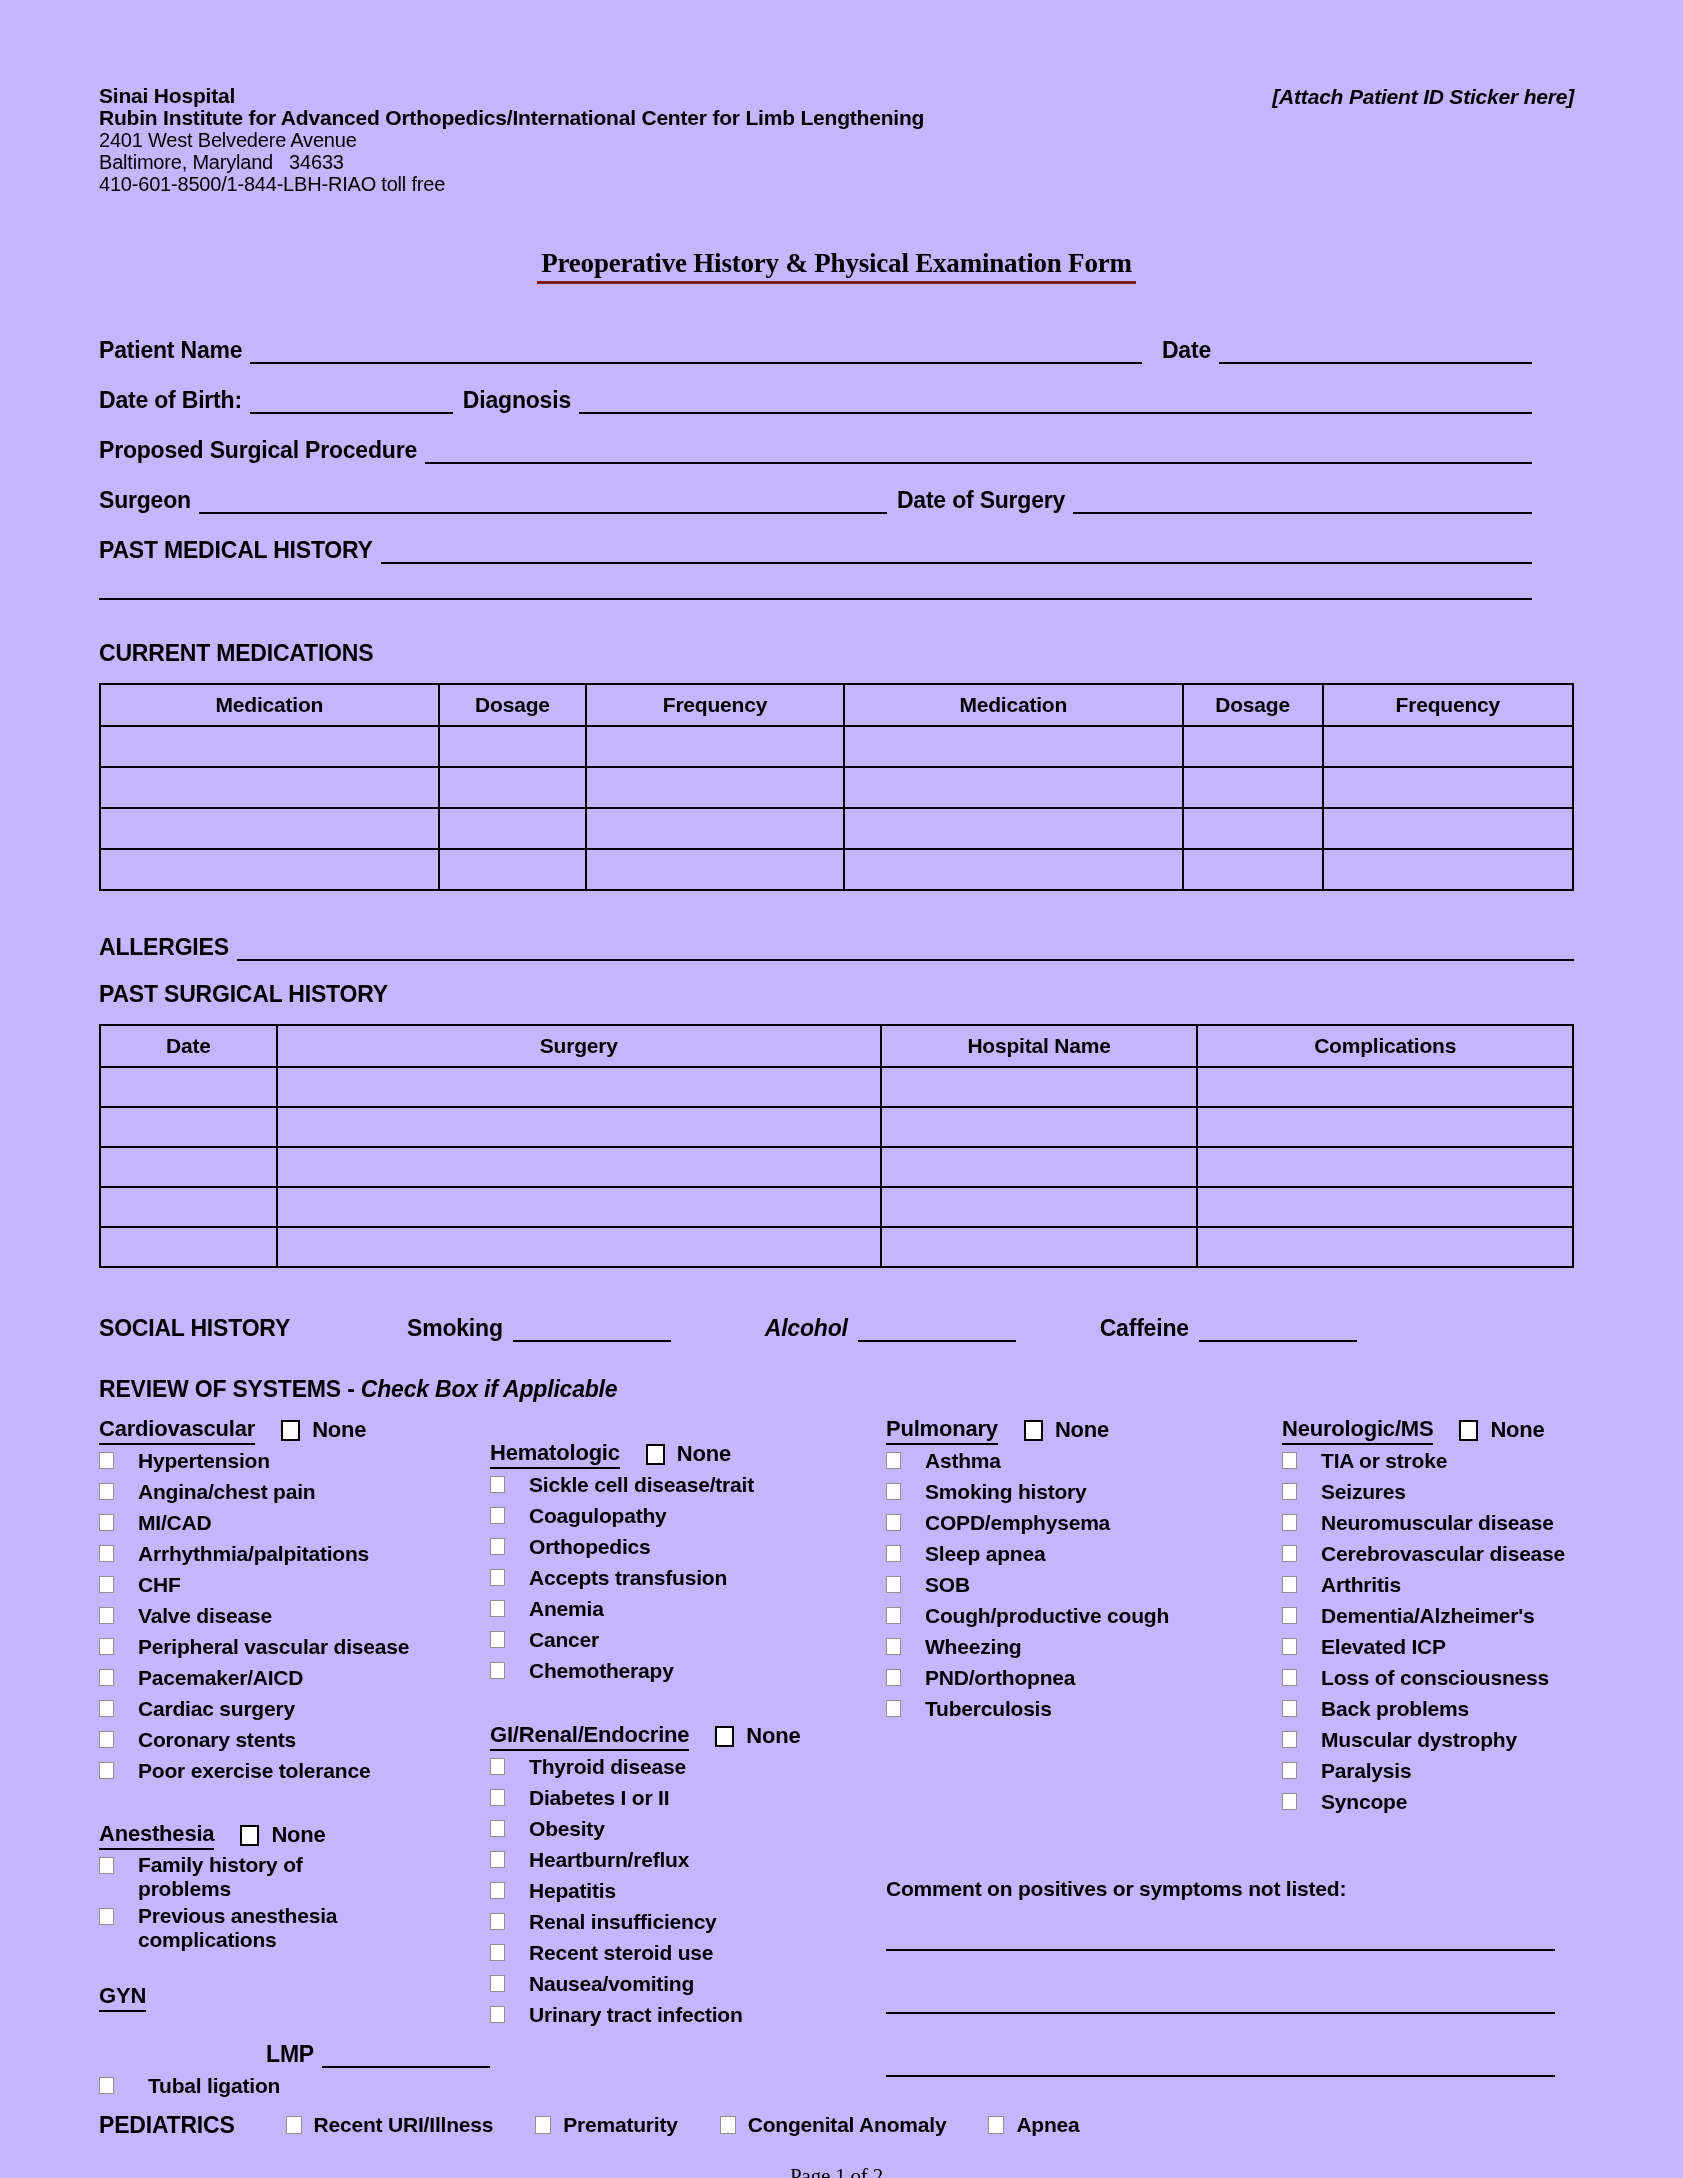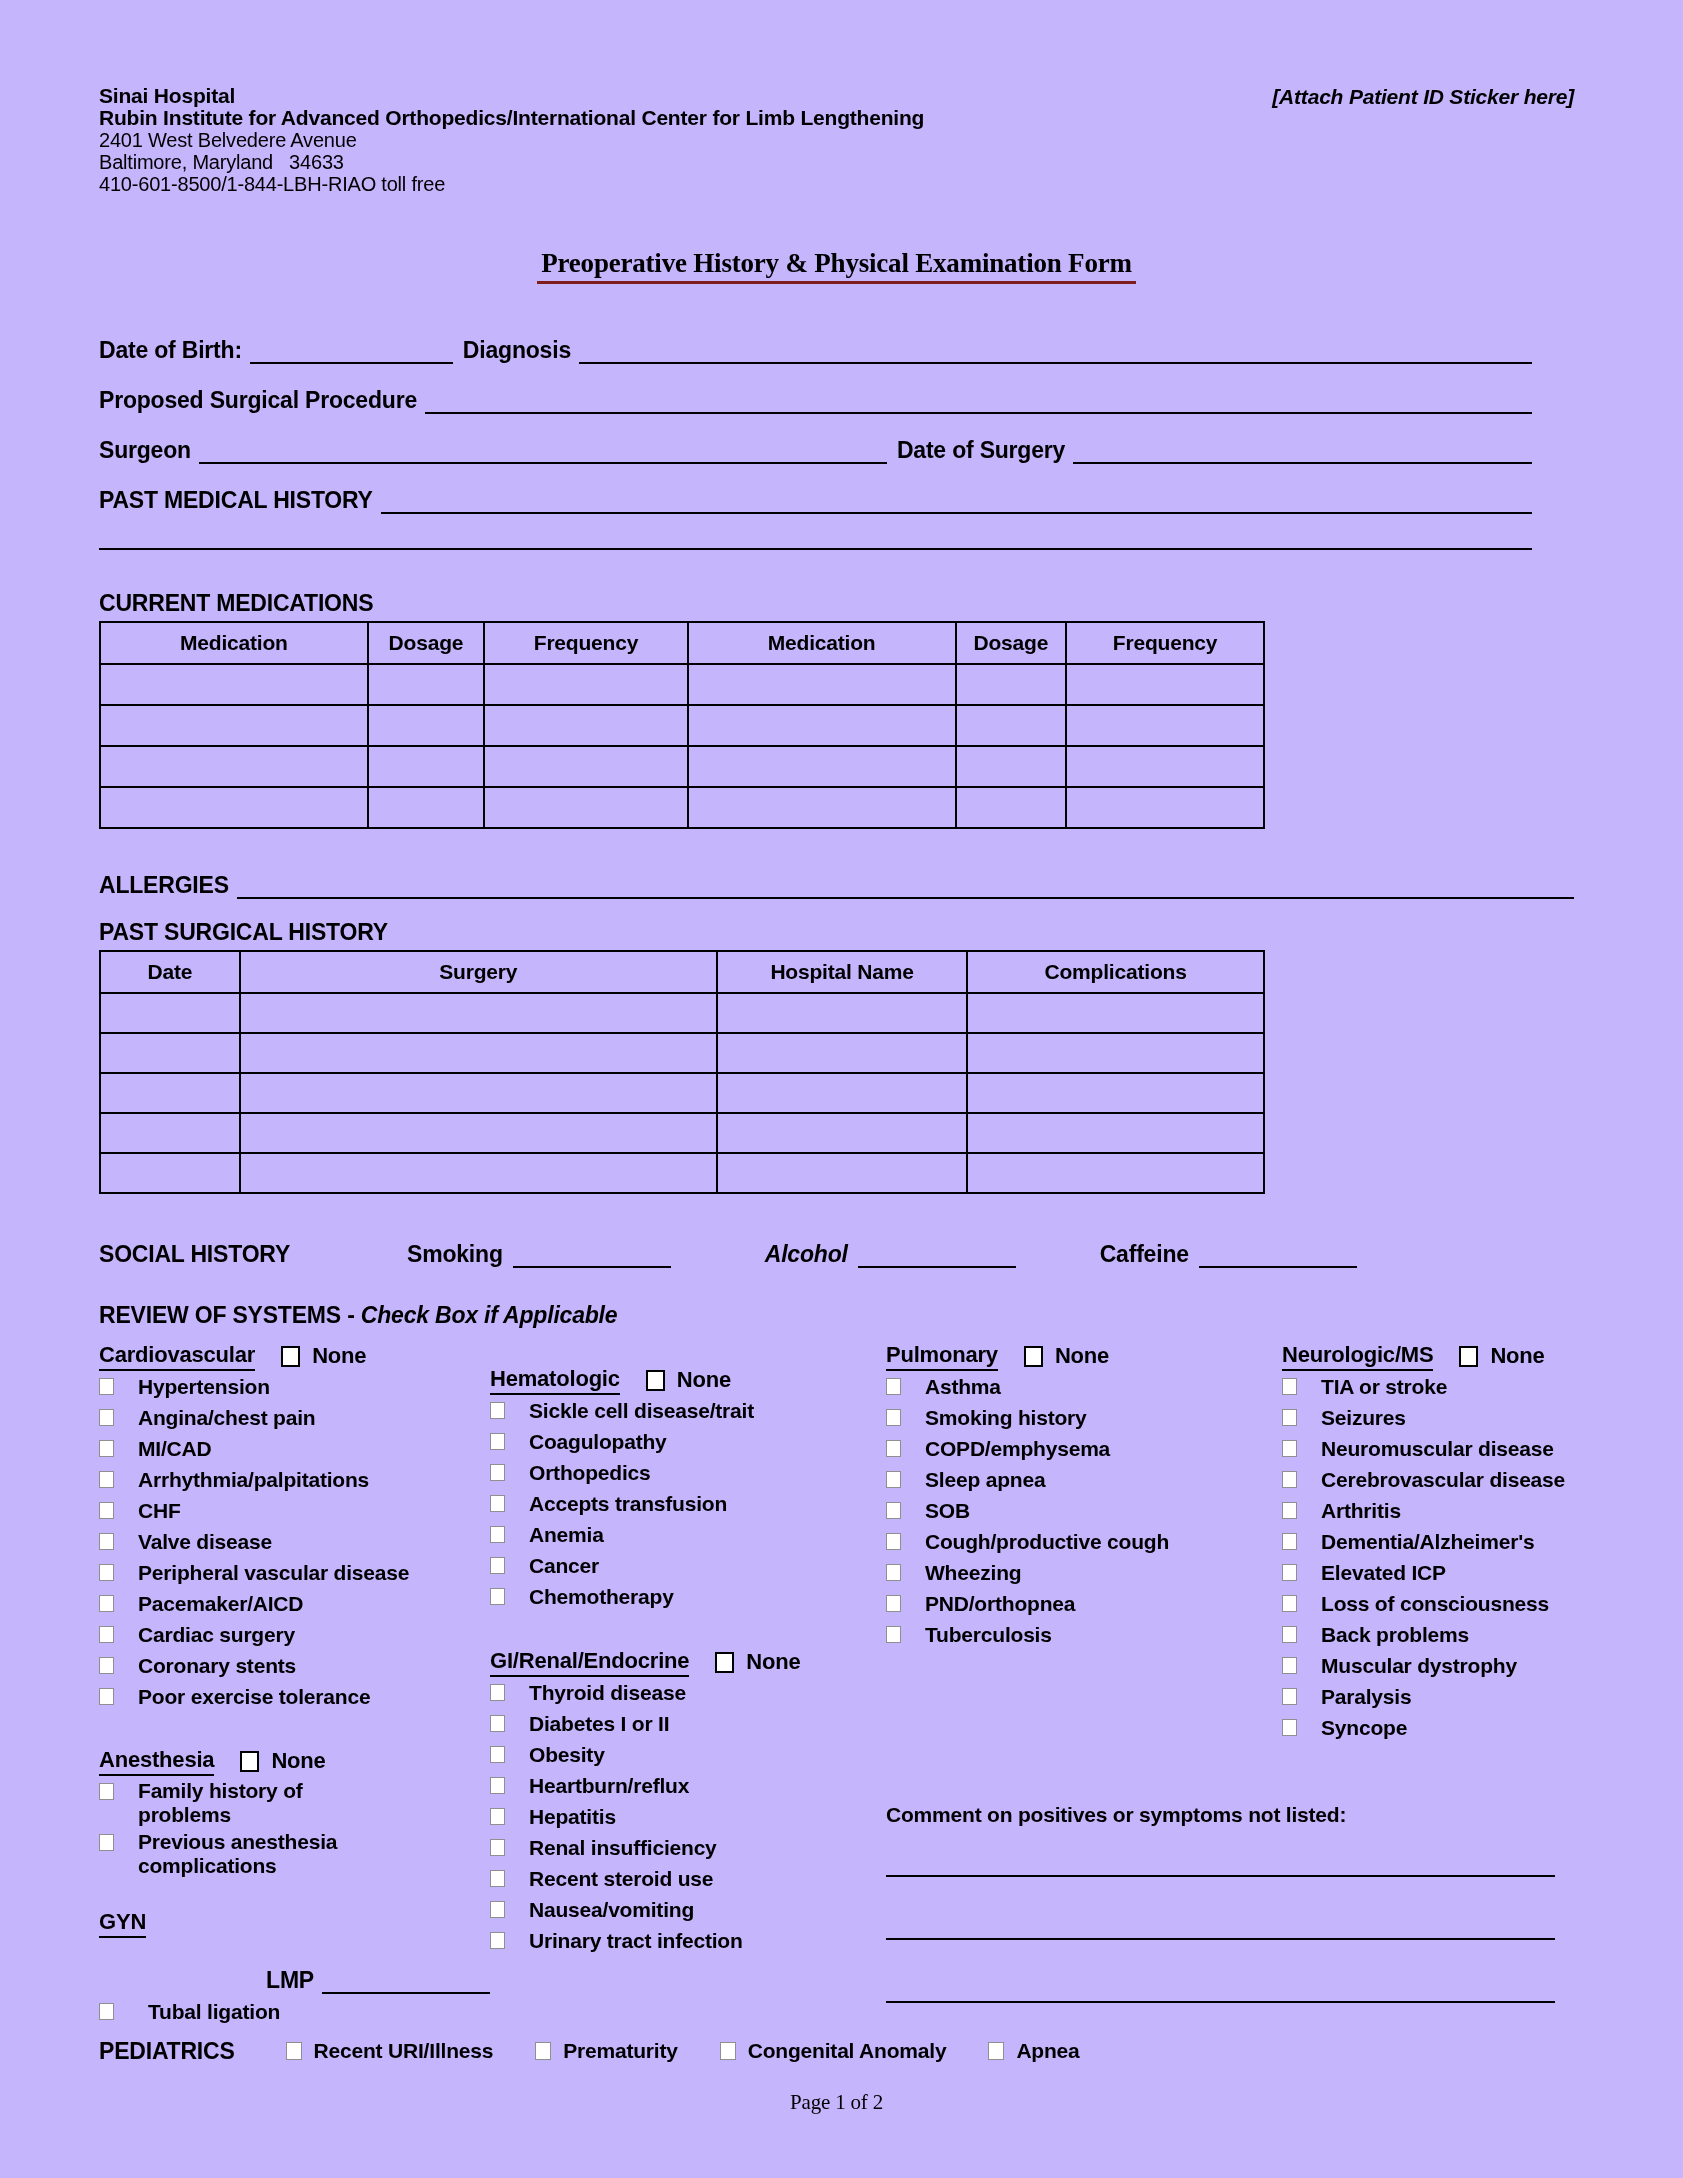--- a/index.html
+++ b/index.html
@@ -29,21 +29,21 @@
   .line.fixed316 { flex:0 0 313px; }
   .line.fixed205 { flex:0 0 203px; }
   .line.fixed695 { flex:0 0 688px; }
   .ml20 { margin-left:20px; } .ml10 { margin-left:10px; }
   .soloLine { height:30px; margin-top:6px; }
   .soloLine .line { margin-left:0; }
   
   .seclabel { font-weight:bold; font-size:23px; margin-top:40px; }
   .seclabel.tight { margin-top:20px; }
   
-  table.grid { border-collapse:collapse; width:1166px; table-layout:fixed; margin-top:4px; }
+  table.grid { border-collapse:collapse; width:1475px; table-layout:fixed; margin-top:16px; }
   table.grid th, table.grid td { border:2px solid #000; }
   table.grid th { font-weight:bold; font-size:21px; text-align:center; padding:4px 2px; height:32px; }
   table.meds td { height:37px; }
   table.surg td { height:36px; }
   
   .allergies { margin-top:40px; width:1475px; }
   .social { display:flex; align-items:flex-end; height:30px; margin-top:44px;
             font-weight:bold; font-size:23px; }
   .sgroup { display:flex; align-items:flex-end; }
   .sgroup .line { flex:0 0 158px; margin-left:10px; }
@@ -99,20 +99,26 @@
     </div>
     <div class="sticker">[Attach Patient ID Sticker here]</div>
   </div>
 
   <div class="title-wrap">
     <span class="title">Preoperative History &amp; Physical Examination Form</span>
   </div>
 
   <div class="fields">
     <div class="frow">
+      <span class="lbl">Patient Name</span>
+      <span class="line"></span>
+      <span class="lbl ml20">Date</span>
+      <span class="line fixed316"></span>
+    </div>
+    <div class="frow">
       <span class="lbl">Date of Birth:</span>
       <span class="line fixed205"></span>
       <span class="lbl ml10">Diagnosis</span>
       <span class="line"></span>
     </div>
     <div class="frow">
       <span class="lbl">Proposed Surgical Procedure</span>
       <span class="line"></span>
     </div>
     <div class="frow">

